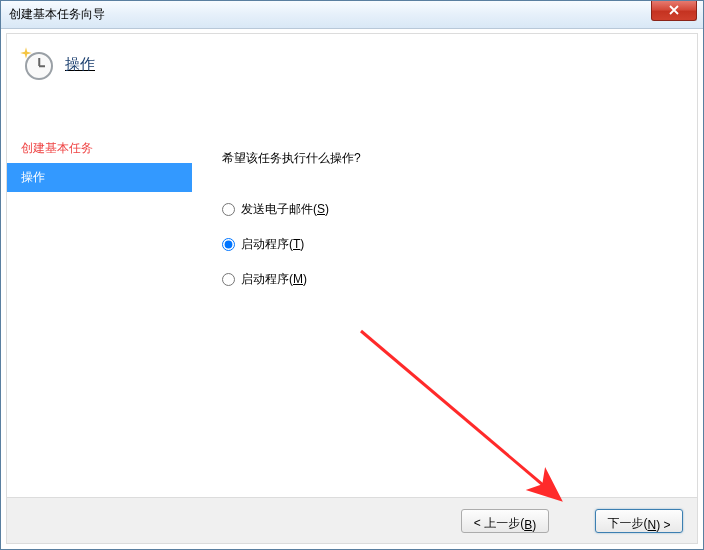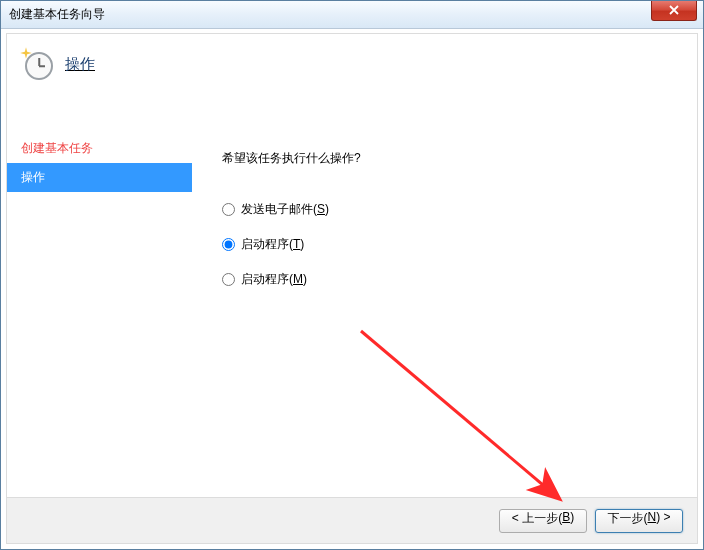--- a/index.html
+++ b/index.html
@@ -123,22 +123,23 @@
       padding: 0 14px;
       gap: 8px;
     }
     .btn {
       min-width: 88px; height: 24px;
       font-size: 12px;
       background: linear-gradient(to bottom, #fdfdfd, #e9e9e9);
       border: 1px solid #acacac;
       border-radius: 3px;
       cursor: pointer;
-      display: inline-flex; align-items: flex-start; justify-content: center;
+      display: inline-flex; align-items: flex-end; justify-content: center;
       padding: 0 10px;
+      margin-left: 38px;
     }
     .btn.default {
       border: 1px solid #3c7fb1;
       box-shadow: 0 0 2px rgba(60,127,177,0.6);
     }
     .btn .accel { text-decoration: underline; }
     
     .arrow-annotation {
       position: absolute;
       pointer-events: none;

